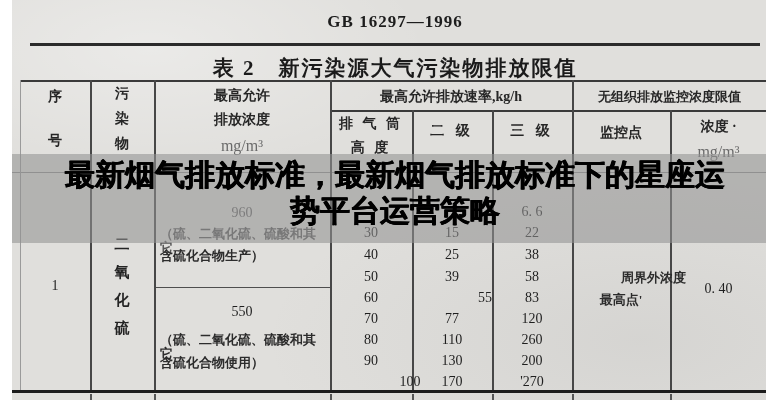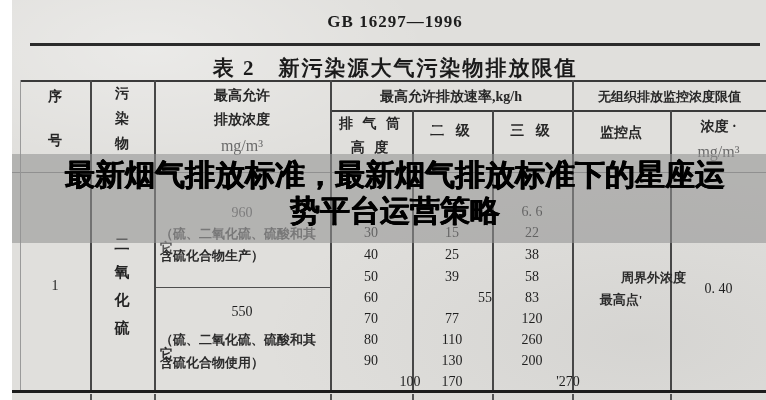--- a/index.html
+++ b/index.html
@@ -142,21 +142,21 @@
   <div class="c num" style="left:318px;top:332px;width:82px;">80</div>
   <div class="c num" style="left:400px;top:332px;width:80px;">110</div>
   <div class="c num" style="left:480px;top:332px;width:80px;">260</div>
 
   <div class="c num" style="left:318px;top:353px;width:82px;">90</div>
   <div class="c num" style="left:400px;top:353px;width:80px;">130</div>
   <div class="c num" style="left:480px;top:353px;width:80px;">200</div>
 
   <div class="c num" style="left:321px;top:374px;width:82px;padding-left:36px;">100</div>
   <div class="c num" style="left:400px;top:374px;width:80px;">170</div>
-  <div class="c num" style="left:480px;top:374px;width:80px;padding-left:36px;">'270</div>
+  <div class="c num" style="left:480px;top:374px;width:80px;">'270</div>
 
   <div class="c note" style="left:560px;top:271px;width:114px;text-align:right;">周界外浓度</div>
   <div class="c note" style="left:560px;top:293px;width:98px;">最高点'</div>
   <div class="c num" style="left:658px;top:281px;width:97px;">0. 40</div>
 
   <div class="overlay-band"></div>
   <div class="ov-text">
     <div>最新烟气排放标准，最新烟气排放标准下的星座运</div>
     <div>势平台运营策略</div>
   </div>

